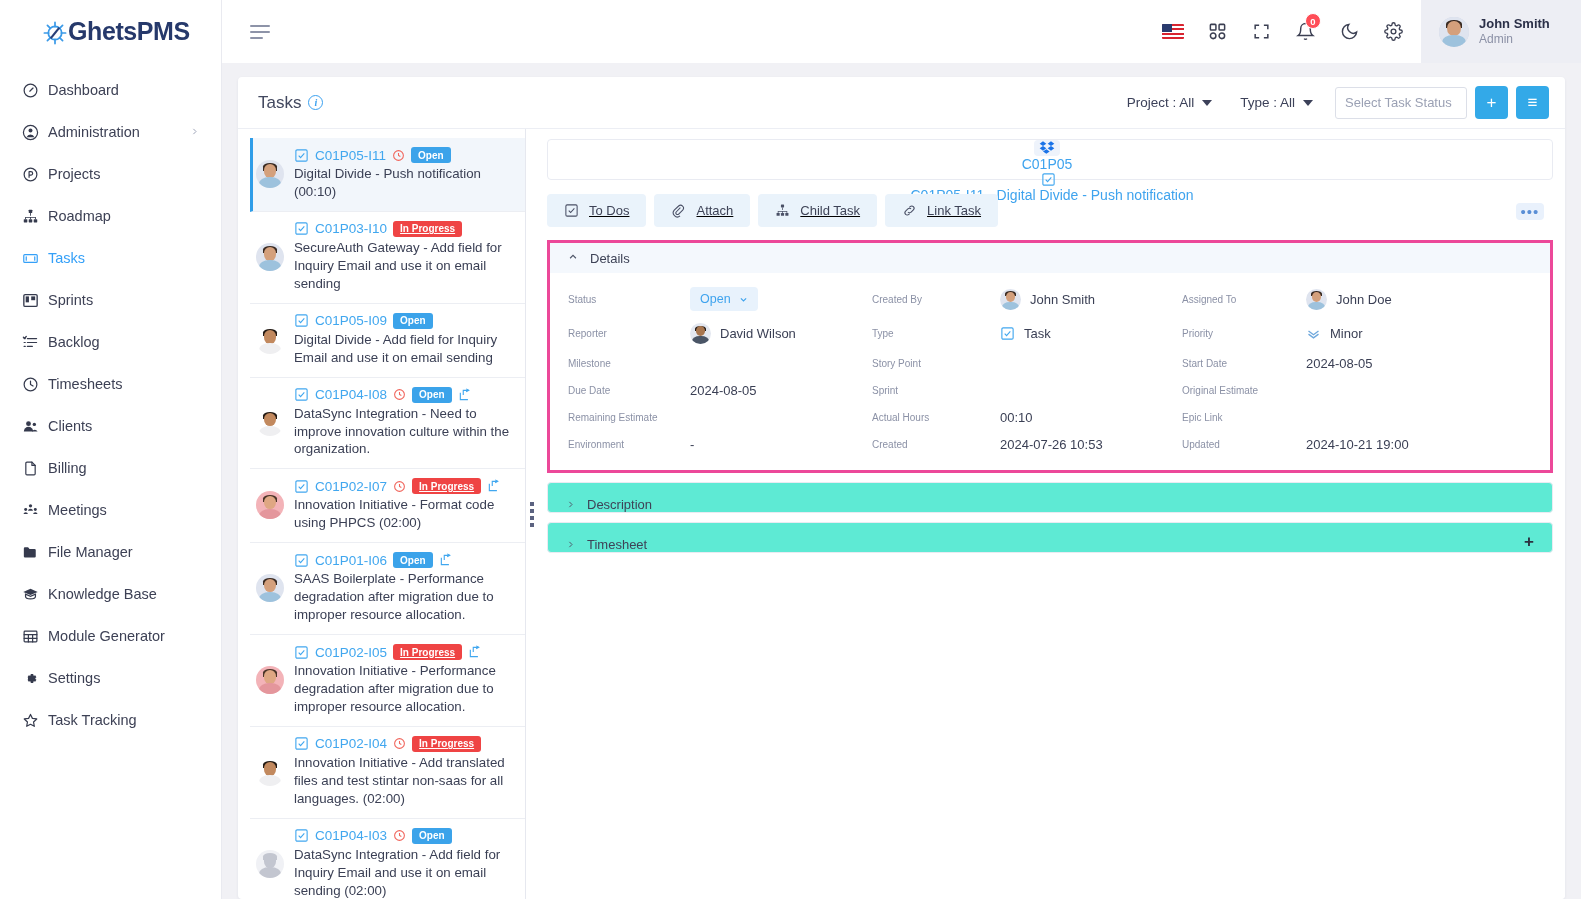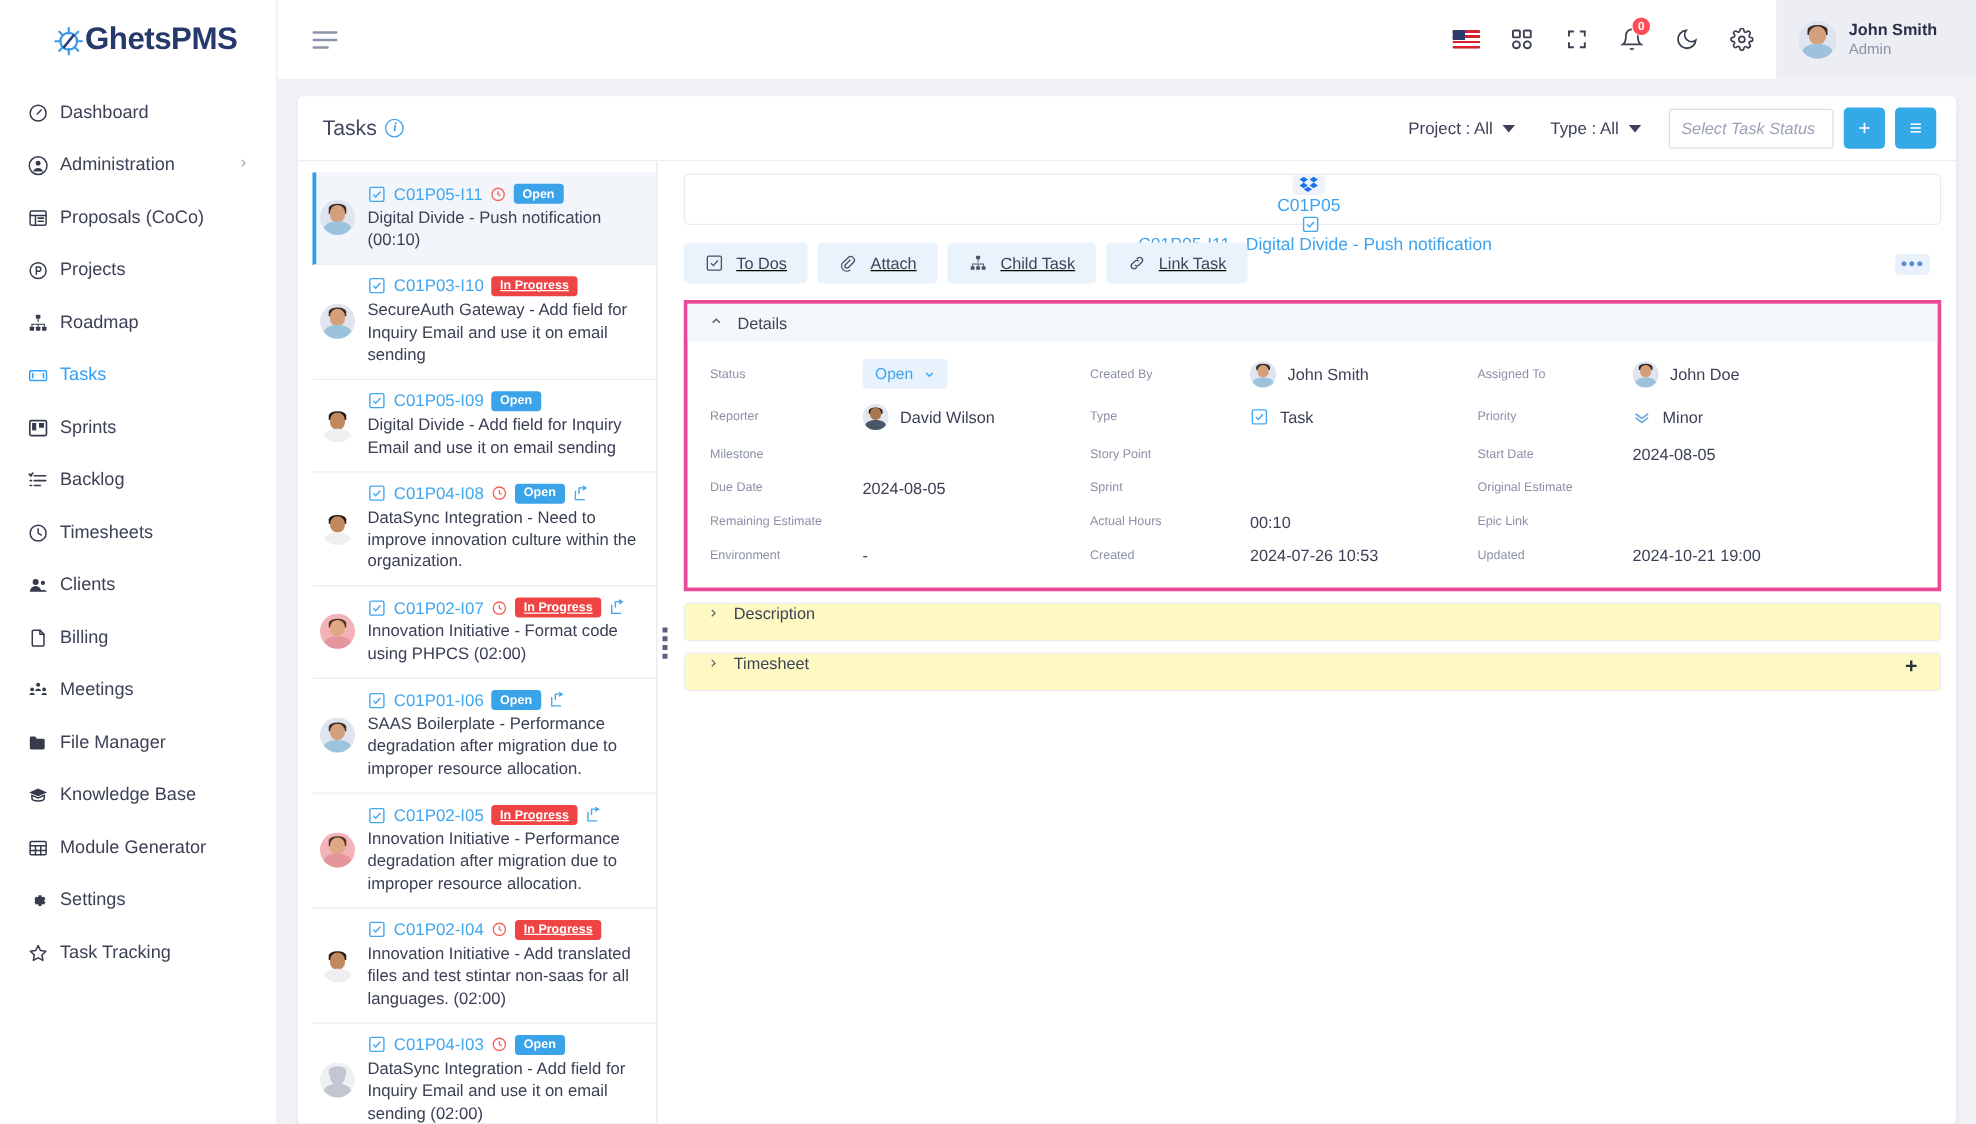--- a/index.html
+++ b/index.html
@@ -118,21 +118,21 @@
   .head-tools { margin-left: auto; display: flex; align-items: center; gap: 0; }
   .filter-drop {
     display: flex; align-items: center; gap: 8px;
     font-size: 13.5px; color: #3c4159; cursor: pointer;
     padding: 0 14px;
   }
   .caret { width:0;height:0;border-left:5px solid transparent;border-right:5px solid transparent;border-top:6px solid #3c4159; }
   .status-input {
     width: 132px; height: 32px; border: 1px solid #dcdfe8; border-radius: 3px;
     font-size: 13px; color: #b91c1c; padding: 0 9px; margin-left: 8px;
-    outline: none; font-family: "Liberation Sans", sans-serif; font-style: italic;
+    outline: none; font-family: "Liberation Sans", sans-serif;
   }
   .status-input::placeholder { color: #9ba1b4; }
   .sq-btn {
     width: 33px; height: 33px; background: #33a9e8; color:#fff;
     border: none; border-radius: 4px; margin-left: 8px;
     display:flex;align-items:center;justify-content:center;
     cursor:pointer; font-size: 17px;
   }
 
   
@@ -226,22 +226,22 @@
   .val .av-s {
     width: 21px; height: 21px; border-radius: 50%; overflow: hidden;
     position: relative; display: inline-block;
   }
   .status-chip {
     background: #e8f2fc; color: #3ea3ee; font-size: 12.5px;
     border-radius: 4px; padding: 5px 10px; display: inline-flex;
     align-items: center; gap: 8px; cursor: pointer;
   }
   .collapsed-panel {
-    border: 1px solid #e9ebf2; border-radius: 4px; background: #fef9c3;
-    height: 31px; display: flex; align-items: flex-start; gap: 12px;
+    border: 1px solid #e9ebf2; border-radius: 4px; background: #5eead4;
+    height: 31px; display: flex; align-items: flex-end; gap: 12px;
     padding: 0 18px; font-size: 13px; color: #3e4357; margin-bottom: 9px;
     cursor: pointer;
   }
   .collapsed-panel .plus { margin-left: auto; color: #2c3140; font-size: 17px; font-weight: bold; }
 
   
   .face { position:absolute; inset:0; }
   .face .bg { position:absolute; inset:0; }
   .face .head { position:absolute; left:27%; top:16%; width:46%; height:48%; border-radius:50%; }
   .face .body { position:absolute; left:10%; top:62%; width:80%; height:50%; border-radius:46% 46% 0 0; }
@@ -280,29 +280,20 @@
             <svg width="17" height="17" viewBox="0 0 24 24" fill="currentColor">
               <circle cx="12" cy="12" r="10" fill="none" stroke="currentColor" stroke-width="1.7"></circle>
               <circle cx="12" cy="9.3" r="2.8"></circle>
               <path d="M6.4 18.6a6 6 0 0 1 11.2 0z"></path>
             </svg>
           </span>
           <span class="ni-label">Administration</span>
           <span class="chev"><svg width="9" height="9" viewBox="0 0 24 24" fill="none" stroke="currentColor" stroke-width="2.6">
               <path d="M9 5l7 7-7 7"></path>
             </svg></span>
-        </div>
-        <div class="nav-item">
-          <span class="ni-icon">
-            <svg width="17" height="17" viewBox="0 0 24 24" fill="none" stroke="currentColor" stroke-width="1.7" stroke-linecap="round" stroke-linejoin="round">
-              <rect x="3" y="4" width="18" height="16" rx="1.6"></rect>
-              <path d="M3 9h18M9 9v11M12 12h6M12 15.5h6"></path>
-            </svg>
-          </span>
-          <span class="ni-label">Proposals (CoCo)</span>
         </div>
         <div class="nav-item">
           <span class="ni-icon">
             <svg width="17" height="17" viewBox="0 0 24 24" fill="none" stroke="currentColor" stroke-width="1.7" stroke-linecap="round" stroke-linejoin="round">
               <circle cx="12" cy="12" r="9"></circle>
               <path d="M10 16V8h2.6a2.4 2.4 0 0 1 0 4.8H10"></path>
             </svg>
           </span>
           <span class="ni-label">Projects</span>
         </div>

